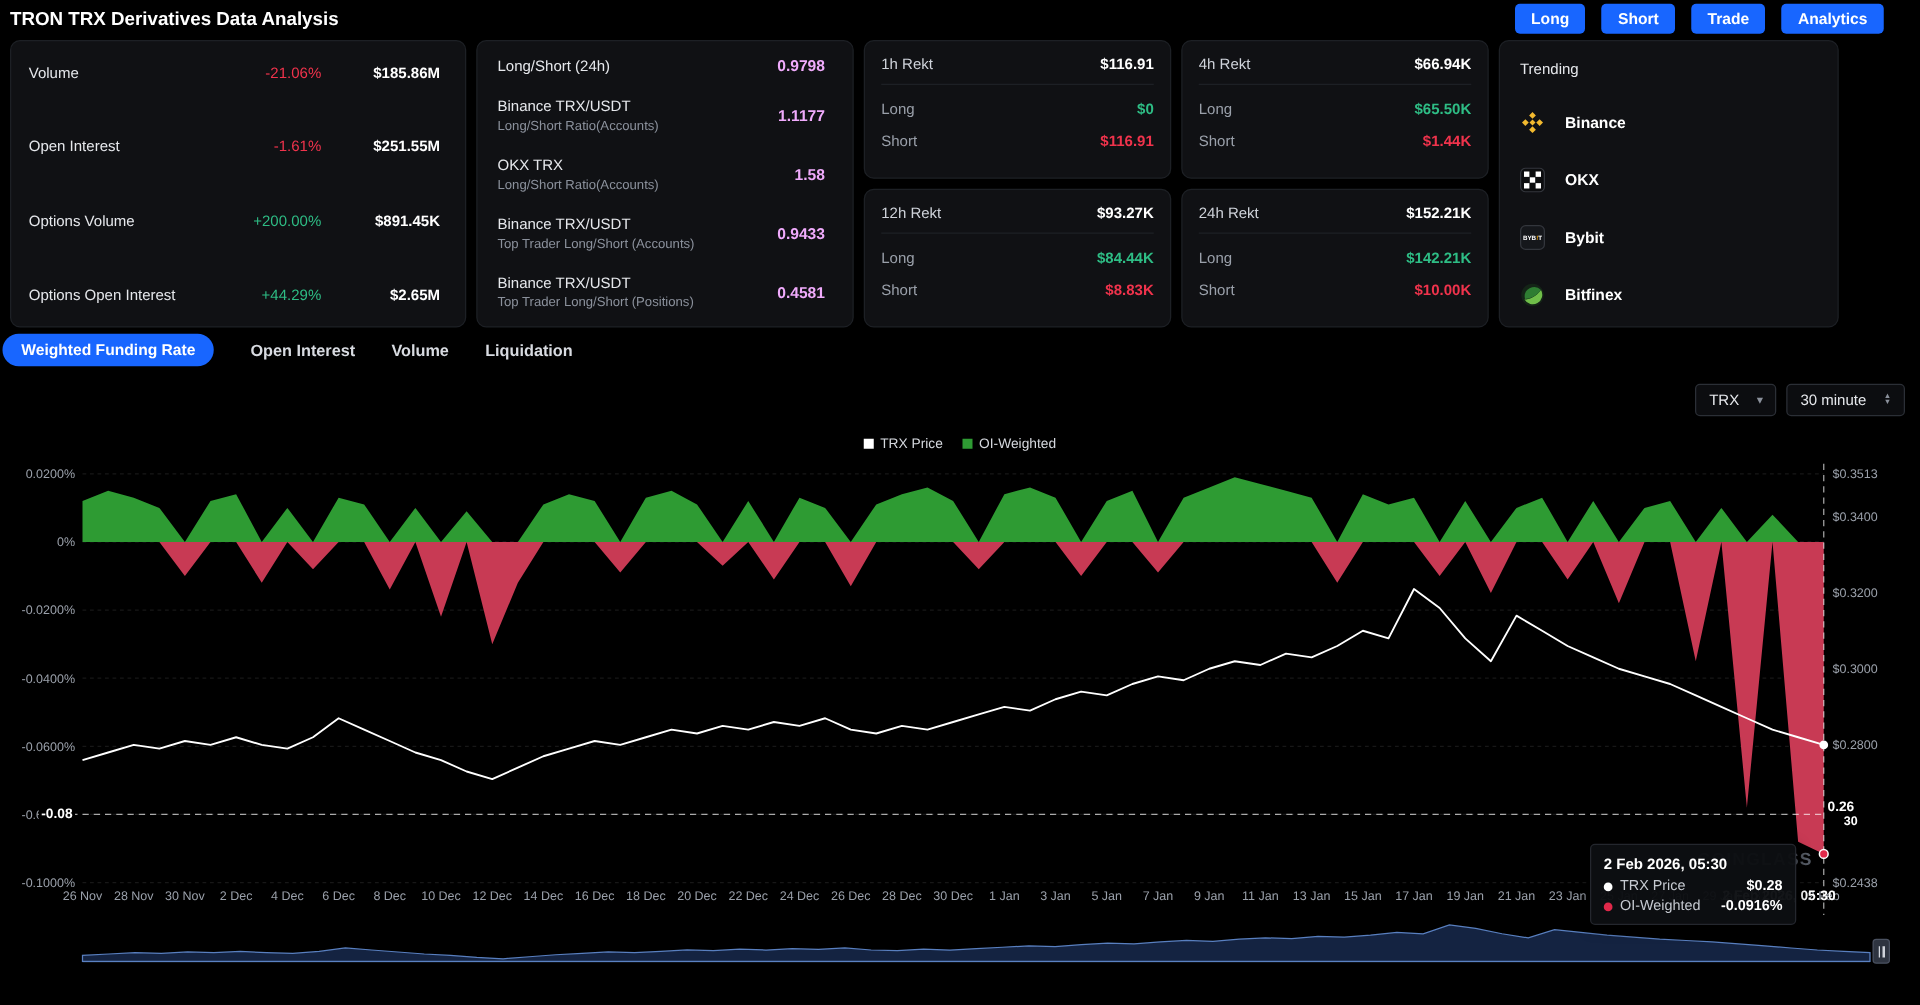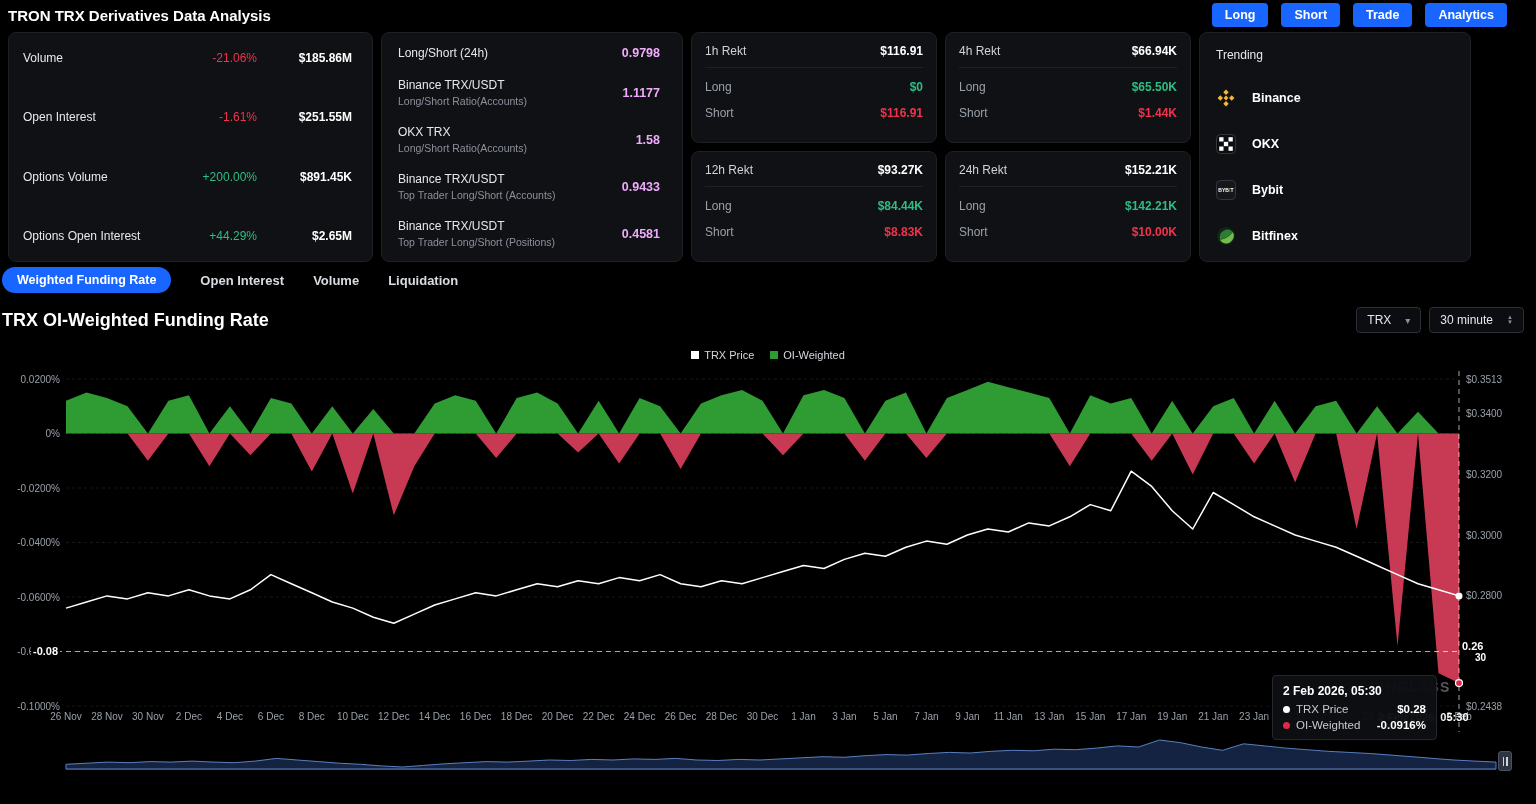--- a/index.html
+++ b/index.html
@@ -277,21 +277,20 @@
 </div>
 
 <div class="tabs-row">
   <div class="tab active">Weighted Funding Rate</div>
   <div class="tab">Open Interest</div>
   <div class="tab">Volume</div>
   <div class="tab">Liquidation</div>
 </div>
 
 <div class="section-row">
-  <div class="section-title">TRX OI-Weighted Funding Rate</div>
   <div class="controls">
     <div class="select">
       <span>TRX</span>
       <span class="caret">▾</span>
     </div>
     <div class="select">
       <span>30 minute</span>
       <span class="updown">
         <span>▲</span>
         <span>▼</span>

